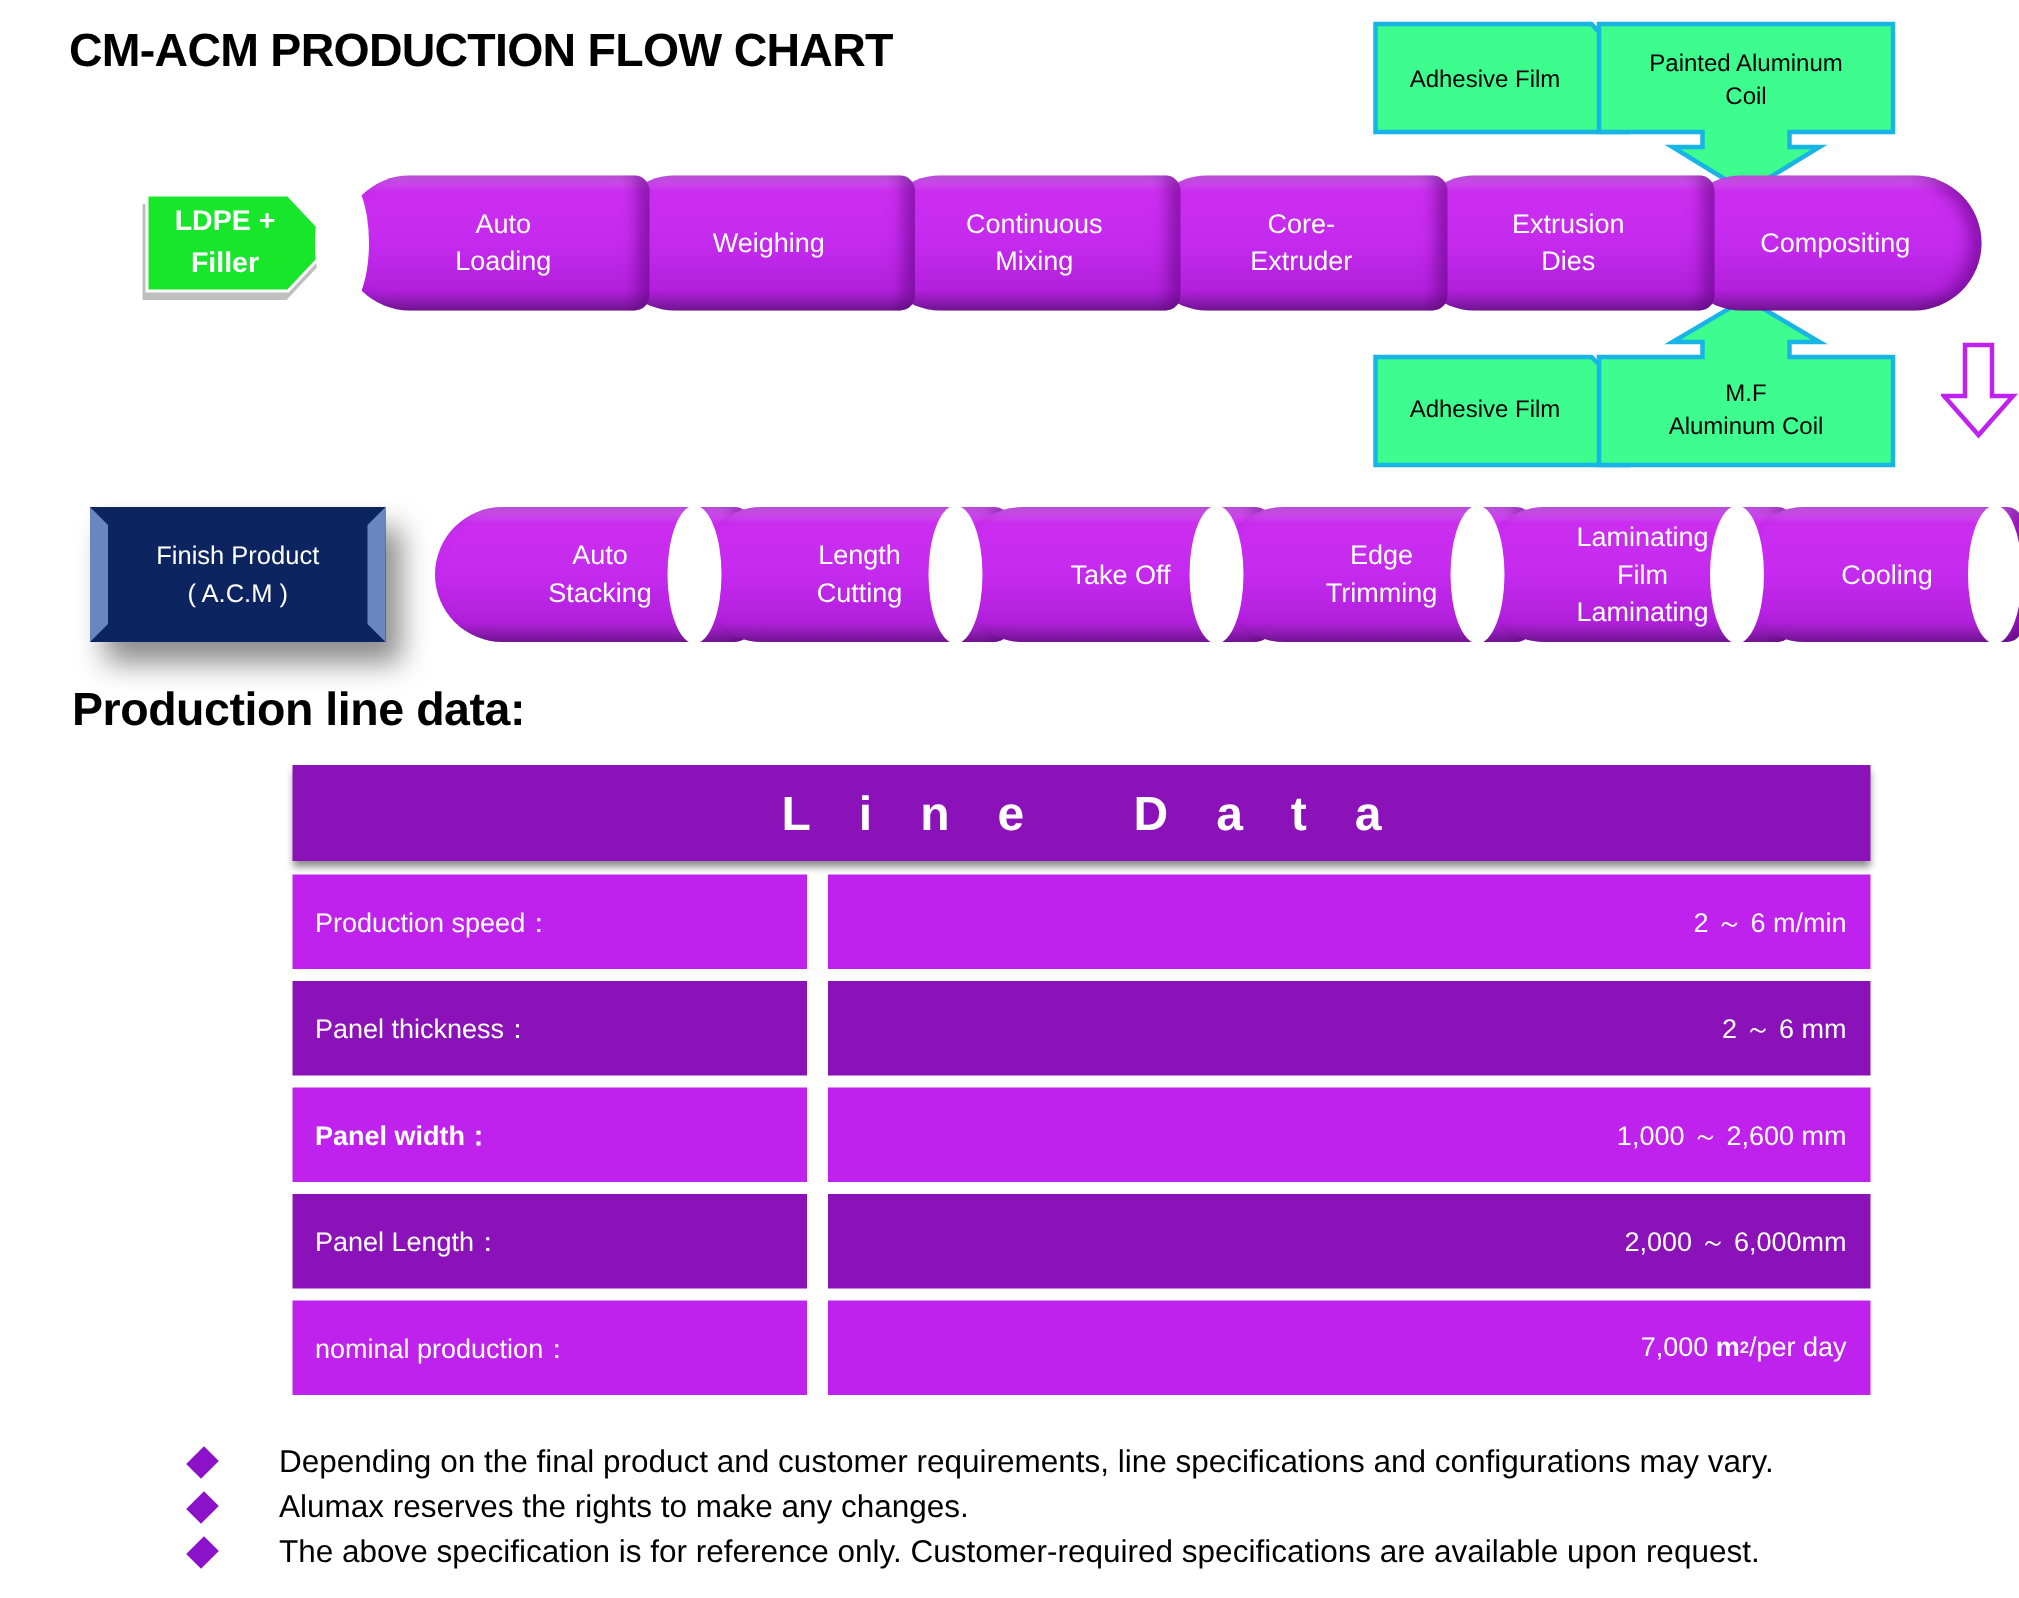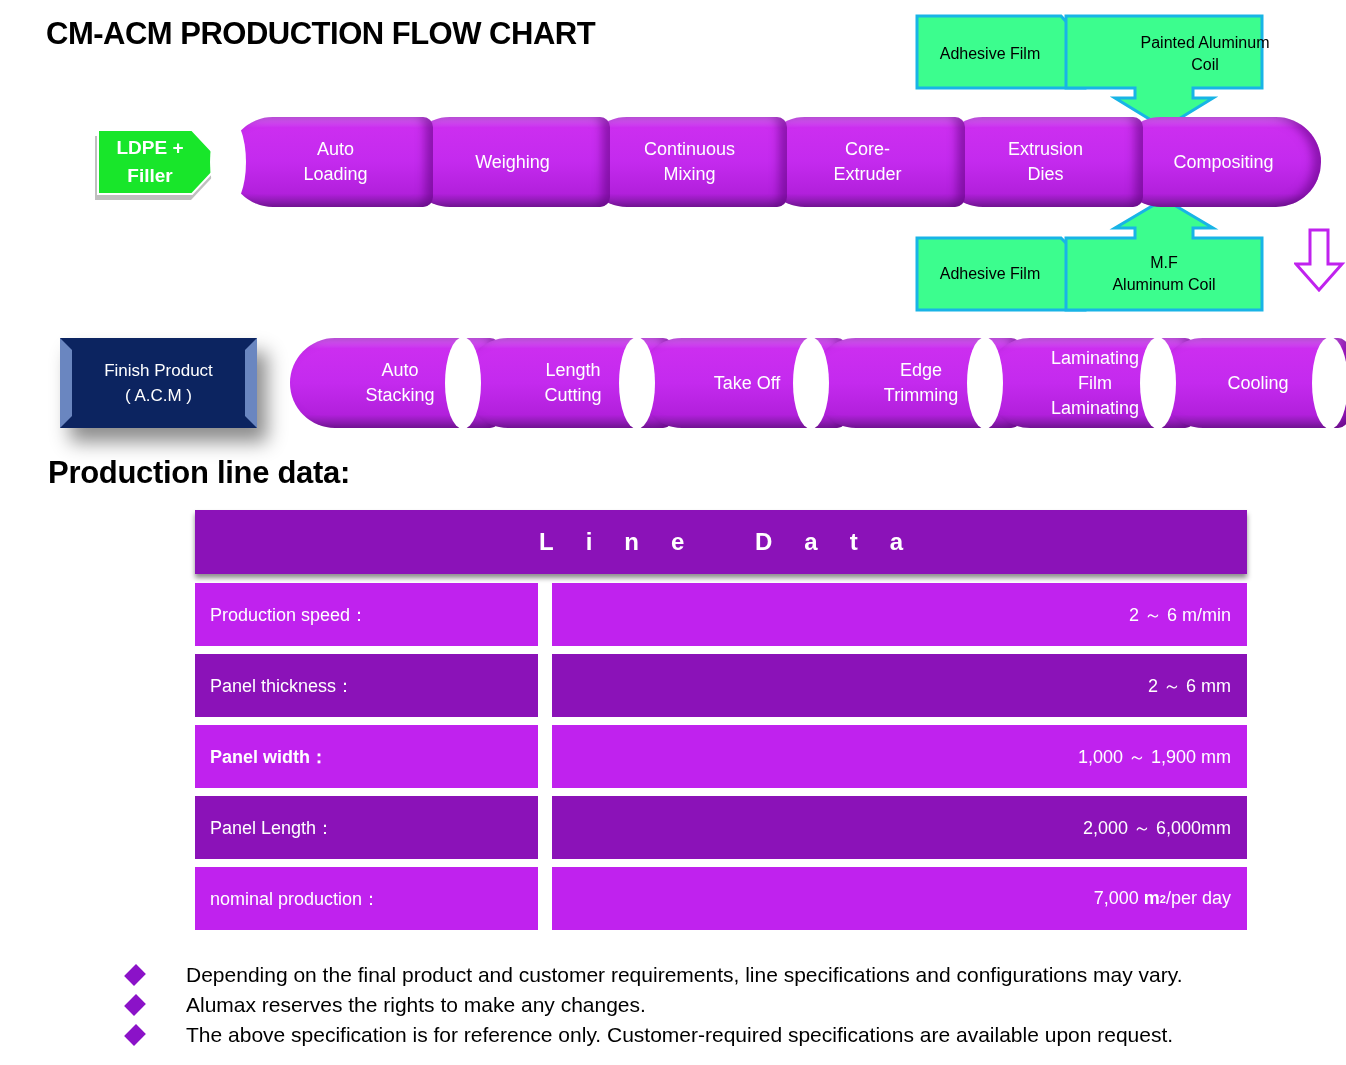--- a/index.html
+++ b/index.html
@@ -19,21 +19,21 @@
   .start-text { position:absolute; left:0; top:0; width:112px; height:68px; display:flex; align-items:center; justify-content:center;
                 text-align:center; color:#fff; font-weight:bold; font-size:19px; line-height:28px; }
 
   .finish { position:absolute; left:60px; top:338px; width:197px; height:90px; background:#0c2460;
             box-shadow: 10px 14px 18px rgba(0,0,0,0.45); }
   .finish-text { position:absolute; left:0; top:0; width:100%; height:100%; display:flex; align-items:center; justify-content:center;
                  text-align:center; color:#fff; font-size:17px; line-height:25px; }
 
   
   .thead { position:absolute; left:195px; top:510px; width:1052px; height:64px; background:#8b12b8;
-           box-shadow:0 4px 5px rgba(0,0,0,0.45); color:#fff; font-weight:bold; font-size:24px;
+           box-shadow:0 4px 5px rgba(0,0,0,0.45); color:#fff; font-weight:bold; font-size:32px;
            display:flex; align-items:center; justify-content:center; letter-spacing:32px; padding-left:32px; box-sizing:border-box; }
   .cell { position:absolute; height:63px; color:#fff; font-size:18px; display:flex; align-items:center; box-sizing:border-box; }
   .cell.l { left:195px; width:343px; padding-left:15px; }
   .cell.r { left:552px; width:695px; justify-content:flex-end; padding-right:16px; }
   .light { background:#c022ee; }
   .dark { background:#8b12b8; }
 
   .notes { left:124px; top:960px; }
   .note { display:flex; align-items:center; height:30px; font-size:21px; color:#000; }
   .diamond { width:14px; height:14px; background:#8b12c8; transform:rotate(45deg) scaleY(1.2); margin:0 44px 0 4px; }
@@ -105,21 +105,21 @@
       </div>
     </div>
     <div class="notch" style="left: 1098px; top: 116px; z-index: 15;"></div>
   </div>
 
 <svg class="abs" style="left:915px;top:14px" width="350" height="118">
   <polygon points="2,2 146,2 170,28 170,74 146,74 2,74" fill="#3cfd8e" stroke="#18b4e6" stroke-width="3"></polygon>
   <polygon points="151,2 347,2 347,74 278,74 278,84 298,84 249,114 200,84 220,84 220,74 151,74" fill="#3cfd8e" stroke="#18b4e6" stroke-width="3"></polygon>
 </svg>
 <div class="abs" style="left:920px;top:20px;width:140px;height:68px;display:flex;align-items:center;justify-content:center;font-size:16px;">Adhesive Film</div>
-<div class="abs" style="left:1068px;top:20px;width:192px;height:68px;display:flex;align-items:center;justify-content:center;text-align:center;font-size:16px;line-height:22px;padding-left:41px;">
+<div class="abs" style="left:1068px;top:20px;width:192px;height:68px;display:flex;align-items:center;justify-content:center;text-align:center;font-size:16px;line-height:22px;">
   <div>
       <div>Painted Aluminum</div>
       <div>Coil</div>
     </div>
 </div>
 
 <svg class="abs" style="left:915px;top:196px" width="350" height="118">
   <polygon points="2,42 146,42 170,66 170,114 146,114 2,114" fill="#3cfd8e" stroke="#18b4e6" stroke-width="3"></polygon>
   <polygon points="151,42 220,42 220,32 200,32 249,3 298,32 278,32 278,42 347,42 347,114 151,114" fill="#3cfd8e" stroke="#18b4e6" stroke-width="3"></polygon>
 </svg>
@@ -201,21 +201,21 @@
 
 <div class="abs subtitle">Production line data:</div>
 
 <div class="thead">Line Data</div>
 <div id="tbl">
     <div class="cell l light" style="top: 583px;">Production speed：</div>
     <div class="cell r light" style="top: 583px;">2 ～ 6 m/min</div>
     <div class="cell l dark" style="top: 654px;">Panel thickness：</div>
     <div class="cell r dark" style="top: 654px;">2 ～ 6 mm</div>
     <div class="cell l light" style="top: 725px; font-weight: bold;">Panel width：</div>
-    <div class="cell r light" style="top: 725px;">1,000 ～ 1,900 mm</div>
+    <div class="cell r light" style="top: 725px;">1,000 ～ 2,600 mm</div>
     <div class="cell l dark" style="top: 796px;">Panel Length：</div>
     <div class="cell r dark" style="top: 796px;">2,000 ～ 6,000mm</div>
     <div class="cell l light" style="top: 867px;">nominal production：</div>
     <div class="cell r light" style="top: 867px;">
       <span style="white-space: pre;">7,000 </span>
       <b>m</b>
       <sup style="font-size: 11px; font-weight: bold;">2</sup>
       <span>/per day</span>
     </div>
   </div>

